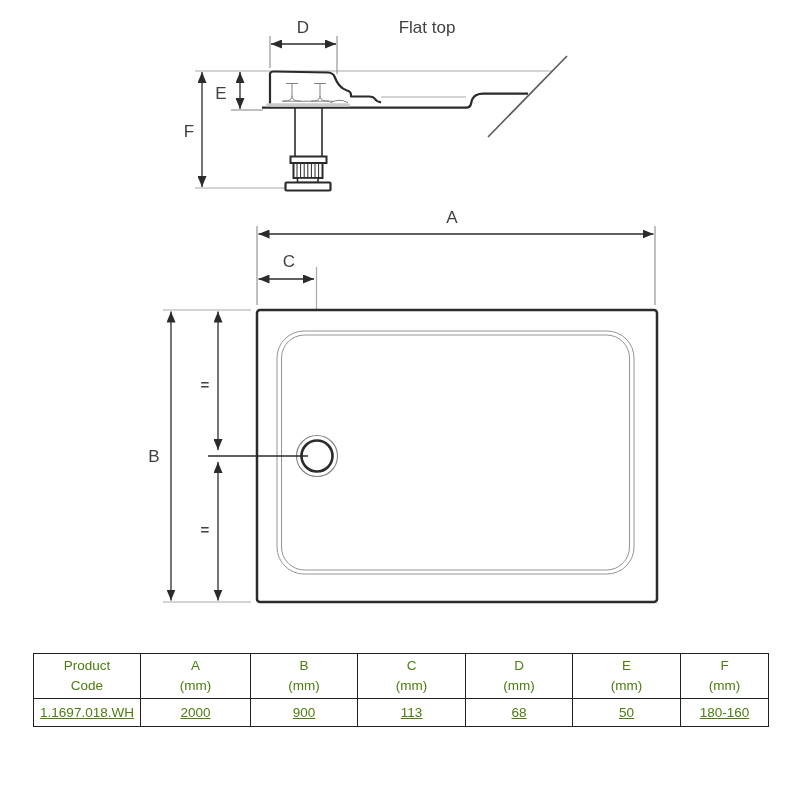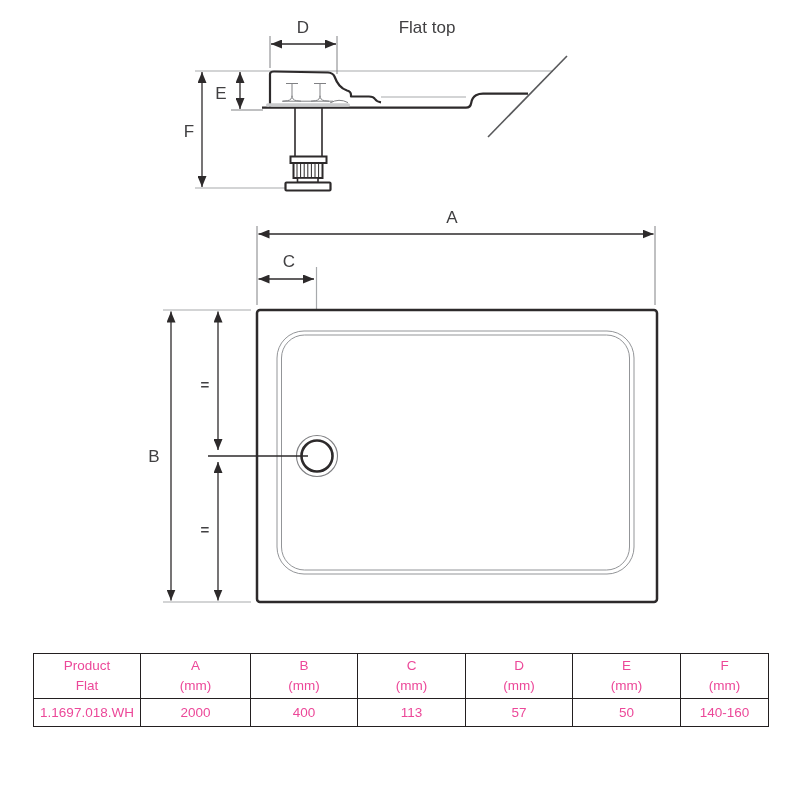--- a/index.html
+++ b/index.html
@@ -32,33 +32,33 @@
     fill: #414042;
   }
   #spec-table {
     position: absolute;
     left: 33px;
     top: 653px;
     width: 735px;
     border-collapse: collapse;
     table-layout: fixed;
     font-family: "Liberation Sans", sans-serif;
-    color: #ec4899;
+    color: #4d7c0f;
   }
   #spec-table td, #spec-table th {
     border: 1.7px solid #231f20;
     text-align: center;
     vertical-align: middle;
     padding: 0;
     font-weight: normal;
     font-size: 13.5px;
     line-height: 1.45;
   }
   #spec-table thead th { height: 44px; }
-  #spec-table tbody td { height: 27px; }
+  #spec-table tbody td { height: 27px; text-decoration: underline; }
 </style>
 </head>
 <body>
 
 <div id="canvas">
 
   <svg id="drawing" width="800" height="650" viewBox="0 0 800 650">
     <defs>
       <marker id="arr" markerUnits="userSpaceOnUse" markerWidth="12" markerHeight="9" refX="11" refY="4.5" orient="auto-start-reverse">
         <path d="M0,0 L11,4.5 L0,9 Z" fill="#2d2a2b"></path>
@@ -161,21 +161,21 @@
         <col style="width:107px">
       <col style="width:108px">
         <col style="width:107px">
         <col style="width:108px">
       <col style="width:88px">
     </colgroup>
     <thead>
       <tr>
         <th>
           <span>Product</span><br>
-          <span>Flat</span>
+          <span>Code</span>
         </th>
         <th>
           <span>A</span><br>
           <span>(mm)</span>
         </th>
         <th>
           <span>B</span><br>
           <span>(mm)</span>
         </th>
         <th>
@@ -193,22 +193,22 @@
         <th>
           <span>F</span><br>
           <span>(mm)</span>
         </th>
       </tr>
     </thead>
     <tbody>
       <tr>
         <td>1.1697.018.WH</td>
         <td>2000</td>
-        <td>400</td>
+        <td>900</td>
         <td>113</td>
-        <td>57</td>
+        <td>68</td>
         <td>50</td>
-        <td>140-160</td>
+        <td>180-160</td>
       </tr>
     </tbody>
   </table>
 
 </div>
 
 </body></html>

